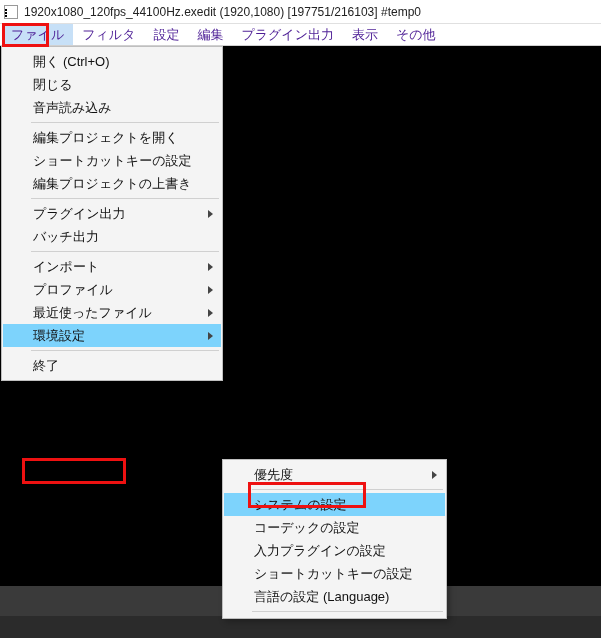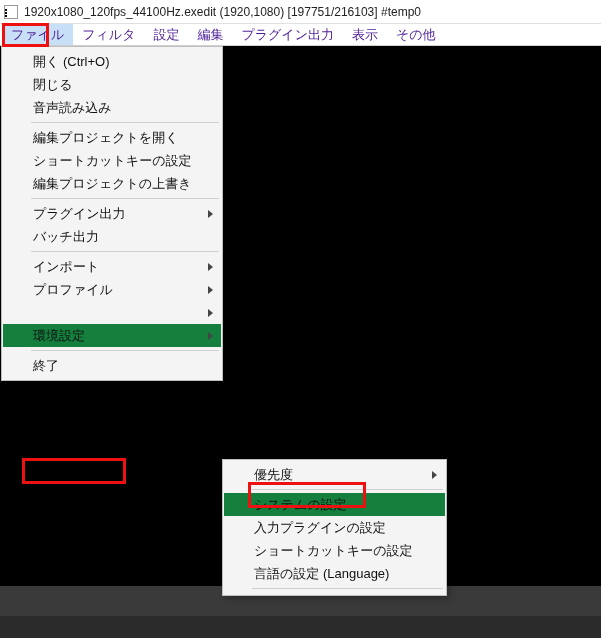--- a/index.html
+++ b/index.html
@@ -107,21 +107,21 @@
       height:23px;
       display:flex;
       align-items:center;
       padding: 0 24px 0 30px;
       position:relative;
       color:#111;
       font-size:13px;
       white-space:nowrap;
       cursor:default;
     }
-    .dd-item.highlight { background:#15803d; }
+    .dd-item.highlight { background:#7dd3fc; }
     .dd-item.disabled { color:#9a9a9a; }
     .dd-item .arrow {
       position:absolute; right:8px; top:50%;
       transform:translateY(-50%);
       width:0;height:0;
       border-top:4px solid transparent;
       border-bottom:4px solid transparent;
       border-left:5px solid #444;
     }
     .dd-sep {
@@ -203,40 +203,44 @@
     <div class="dd-sep"></div>
     <div class="dd-item">
         <span>インポート</span>
         <span class="arrow"></span>
       </div>
     <div class="dd-item">
         <span>プロファイル</span>
         <span class="arrow"></span>
       </div>
     <div class="dd-item">
+        <span>最近使ったファイル</span>
         <span class="arrow"></span>
       </div>
     <div class="dd-item highlight">
         <span>環境設定</span>
         <span class="arrow"></span>
       </div>
     <div class="dd-sep"></div>
     <div class="dd-item">
         <span>終了</span>
       </div>
   </div>
 
   <div class="dropdown secondary">
     <div class="dd-item">
         <span>優先度</span>
         <span class="arrow"></span>
       </div>
     <div class="dd-sep"></div>
     <div class="dd-item highlight">
         <span>システムの設定</span>
+      </div>
+    <div class="dd-item">
+        <span>コーデックの設定</span>
       </div>
     <div class="dd-item">
         <span>入力プラグインの設定</span>
       </div>
     <div class="dd-item">
         <span>ショートカットキーの設定</span>
       </div>
     <div class="dd-item">
         <span>言語の設定 (Language)</span>
       </div>

